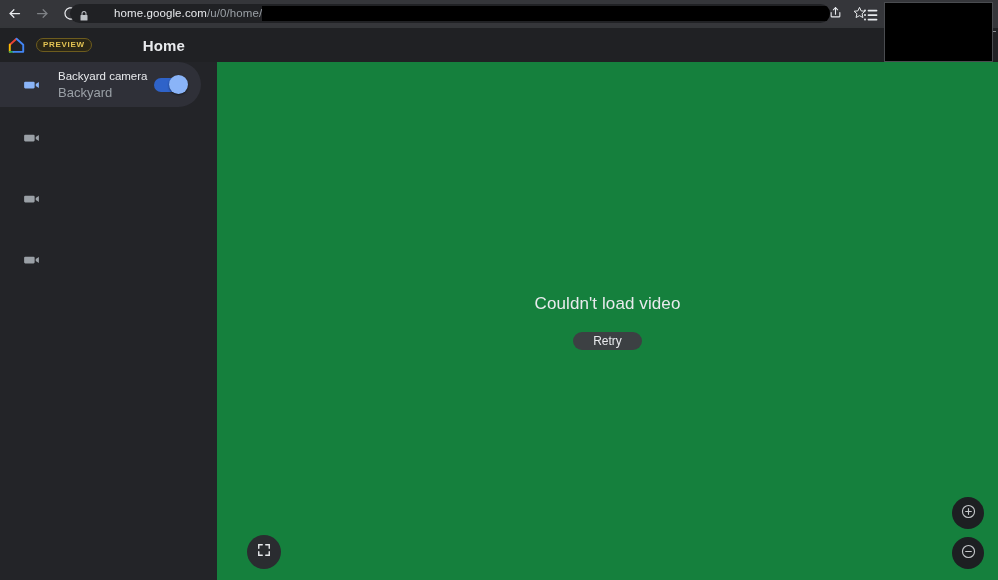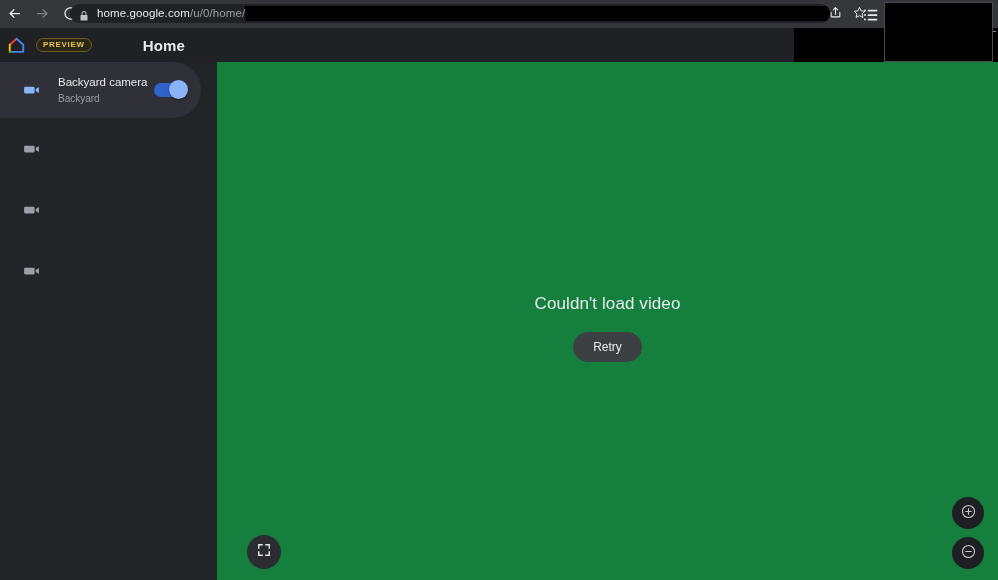--- a/index.html
+++ b/index.html
@@ -22,20 +22,21 @@
     cursor:default;
   }
   .nav-btn svg{ display:block; }
   .omnibox{
     position:absolute; left:70px; top:4px;
     width:760px; height:19px;
     background:#202124; border-radius:10px;
     display:flex; align-items:center;
     padding:0 8px;
     overflow:hidden;
+    gap:17px;
   }
   .lock-icon{ width:12px; height:12px; flex:0 0 12px; margin-right:7px; display:block; }
   .url-text{
     font-size:11.5px; color:#e8eaed; white-space:nowrap;
     letter-spacing:0.1px; line-height:19px;
   }
   .url-text .dim{ color:#9aa0a6; }
   .url-sel{
     display:inline-block; background:#000; width:605px; height:15px;
     vertical-align:middle; margin-left:0px;
@@ -47,21 +48,21 @@
   .omni-icon{
     width:20px; height:19px; display:flex; align-items:center; justify-content:center;
   }
   .chrome-sep{
     position:absolute; left:0; top:26px; width:998px; height:2px; background:#5f6368;
     opacity:.55;
   }
 
   
   .app-header{
-    position:absolute; left:0; top:28px; width:794px; height:34px;
+    position:absolute; left:0; top:28px; width:998px; height:34px;
     background:#202124;
     display:flex; align-items:center;
   }
   .home-logo{ margin-left:7px; width:19px; height:19px; display:block; }
   .preview-badge{
     margin-left:10px;
     border:1px solid #6d5c1e;
     background:#2b2716;
     color:#e3c454;
     font-size:8px; font-weight:bold; letter-spacing:.7px;
@@ -80,29 +81,29 @@
     display:flex; align-items:center; justify-content:center;
   }
 
   
   .sidebar{
     position:absolute; left:0; top:62px; width:217px; height:518px;
     background:#232428;
   }
   .device-row{
     position:relative;
-    height:56px; width:201px;
+    height:45px; width:201px;
     display:flex; align-items:center;
     border-radius:0 28px 28px 0;
   }
   .device-row.selected{ background:#2f3038; }
   .dev-icon{ width:28px; margin-left:18px; display:flex; justify-content:center; }
   .dev-text{ margin-left:12px; flex:1; min-width:0; }
   .dev-name{ color:#e8eaed; font-size:11.5px; line-height:15px; }
-  .dev-room{ color:#9aa0a6; font-size:10px; line-height:15px; margin-top:1px; }
+  .dev-room{ color:#9aa0a6; font-size:13px; line-height:15px; margin-top:1px; }
   .toggle{
     width:32px; height:14px; border-radius:8px; background:#2f63c9;
     position:relative; margin-right:15px; flex:0 0 32px;
   }
   .toggle .knob{
     position:absolute; right:-2px; top:-3px;
     width:19px; height:19px; border-radius:50%;
     background:#8ab4f8;
     box-shadow:0 1px 2px rgba(0,0,0,.5);
   }
@@ -121,21 +122,21 @@
     text-align:center;
   }
   .video-msg .headline{
     color:#e8eaed; font-size:17px; letter-spacing:.1px;
   }
   .retry-btn{
     display:inline-block;
     margin-top:18px;
     background:#3c4043; color:#e8eaed;
     font-size:12px;
-    padding:8px 20px;
+    padding:2px 20px;
     border-radius:16px;
     border:none;
     font-family:"Liberation Sans", sans-serif;
     cursor:default;
   }
   .fullscreen-btn{
     position:absolute; left:30px; bottom:11px;
     width:34px; height:34px; border-radius:50%;
     background:#2a2c30;
     display:flex; align-items:center; justify-content:center;

